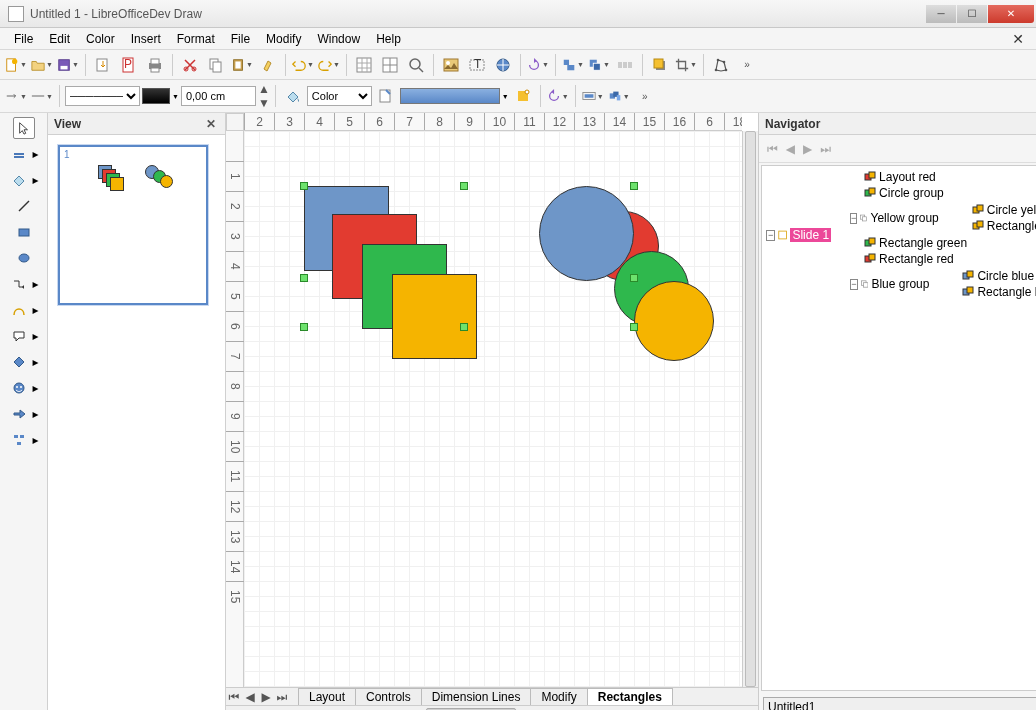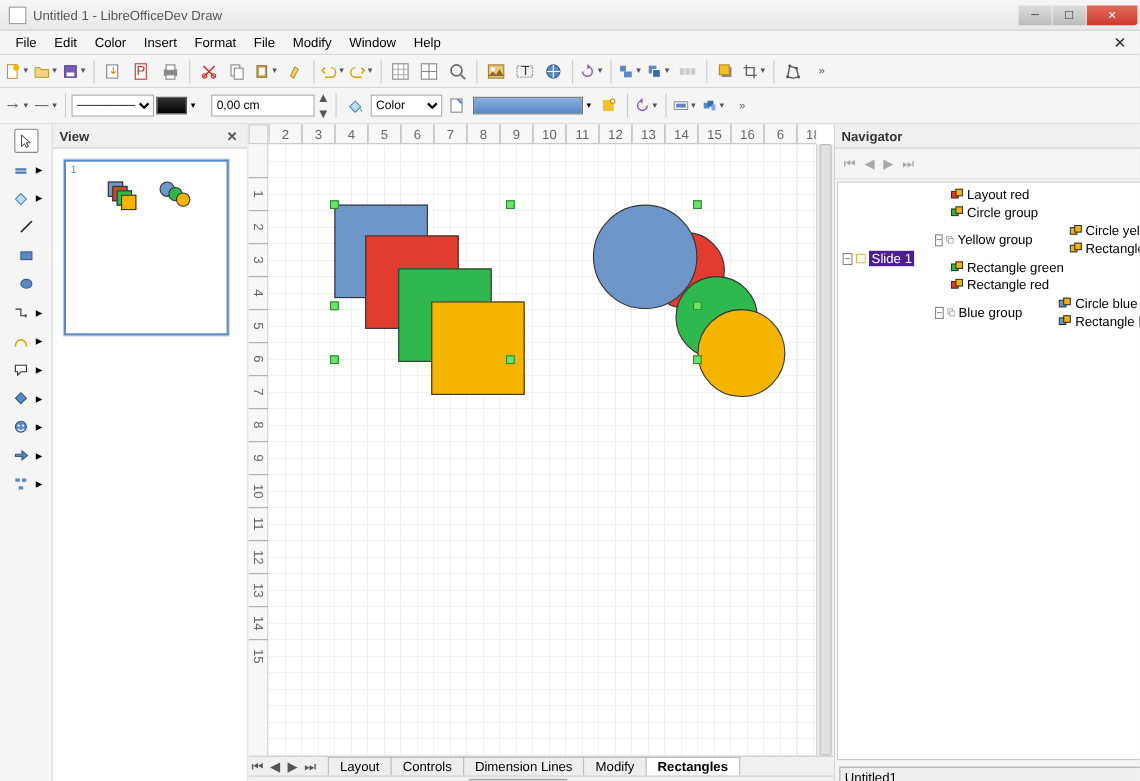--- a/index.html
+++ b/index.html
@@ -80,21 +80,21 @@
 .navigator { flex: 1; background: #f5f5f5; border-left: 1px solid #ccc; display: flex; flex-direction: column; }
 .nav-toolbar { height: 28px; display: flex; align-items: center; gap: 8px; padding: 0 8px; border-bottom: 1px solid #ddd; }
 .nav-toolbar .nbtn { color: #aaa; font-size: 12px; }
 .nav-toolbar .spacer { flex: 1; }
 .treewrap { flex: 1; background: #fff; border: 1px solid #ccc; margin: 2px; overflow: auto; padding: 2px; }
 .tree ul { list-style: none; padding-left: 16px; }
 .tree li { white-space: nowrap; padding: 1px 0; display: flex; align-items: center; gap: 3px; }
 .tree li > ul { width: 100%; }
 .tree .exp { width: 11px; height: 11px; border: 1px solid #888; font-size: 9px; line-height: 9px; text-align: center; color: #555; background: #fff; }
 .tree .shpico { width: 12px; height: 12px; }
-.tree .sel { background: #4c1d95; color: #fff; padding: 0 2px; }
+.tree .sel { background: #ec4899; color: #fff; padding: 0 2px; }
 .nav-bottom { padding: 4px; display:flex; }
 .nav-bottom select { flex:1; height: 20px; border: 1px solid #aaa; }
 </style>
 </head>
 <body>
 
 <div class="titlebar">
   <div class="icon"></div>
   <div class="title">Untitled 1 - LibreOfficeDev Draw</div>
   <div class="winbtns">
@@ -304,21 +304,21 @@
   <div class="tbtn">
       <svg viewBox="0 0 16 16">
         <line x1="1" y1="8" x2="15" y2="8" stroke="#555"></line>
       </svg>
       <span class="caret">▼</span>
     </div>
   <div class="tsep"></div>
   <select class="tselect" style="width:75px"><option>───────</option></select>
   <div style="width:28px;height:16px;background:linear-gradient(#333,#000);border:1px solid #555"></div>
     <span class="caret" style="font-size:7px">▼</span>
-  <input class="tinput" style="width: 94px; margin-left: 11px;" value="0,00 cm">
+  <input class="tinput" style="width: 75px;" value="0,00 cm">
   <div style="display:flex;flex-direction:column;font-size:7px;color:#555">
       <div>▲</div>
       <div>▼</div>
     </div>
   <div class="tsep"></div>
   <div class="tbtn">
       <svg viewBox="0 0 16 16">
         <path d="M3 9l5-5 5 5-5 5z" fill="#bde" stroke="#58a"></path>
         <path d="M13 10c0 1 1 2 1 3s-1 1-1 0-1-2 0-3z" fill="#58a"></path>
       </svg>

